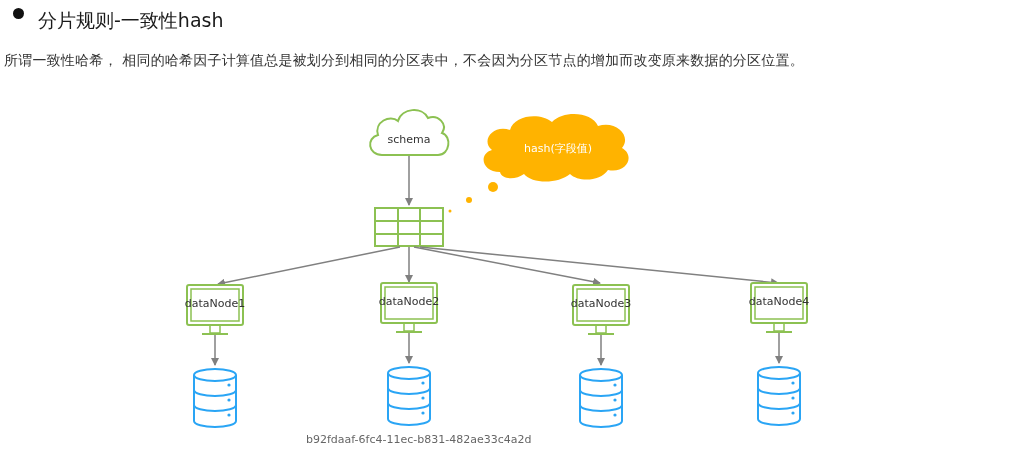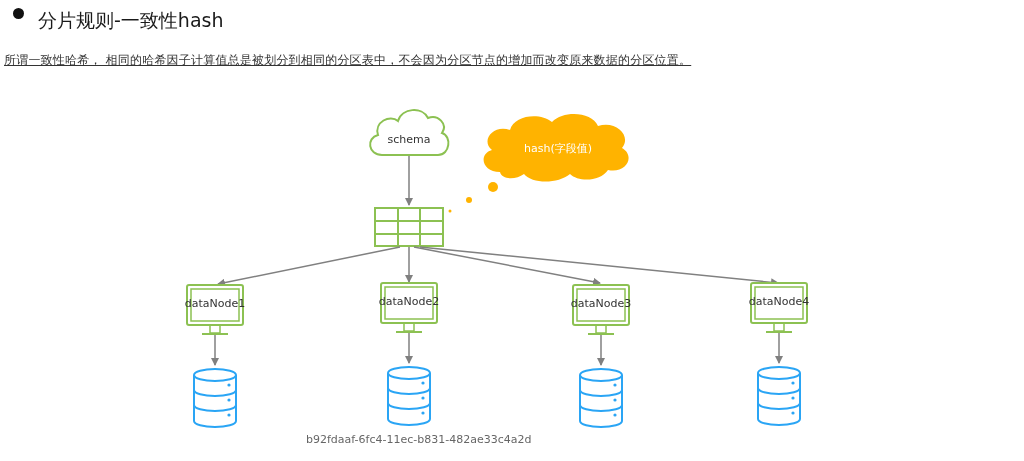--- a/index.html
+++ b/index.html
@@ -1,19 +1,19 @@
 <!DOCTYPE html>
 <html><head>
 <meta charset="utf-8">
 <style>
   html, body { margin:0; padding:0; background:#ffffff; }
   body { width:1024px; height:461px; position:relative; overflow:hidden; font-family:"DejaVu Sans", sans-serif; color:#222; }
   .heading { position:absolute; left:11px; top:8px; height:28px; display:flex; align-items:flex-start; font-size:19px; color:#1a1a1a; }
   .bullet { width:11px; height:11px; border-radius:50%; background:#111; margin-right:14px; margin-left:2px; }
-  .desc { position:absolute; left:4px; top:52px; font-size:12px; color:#333; letter-spacing:0.2px; white-space:nowrap;text-decoration:underline; }
+  .desc { position:absolute; left:4px; top:52px; font-size:14px; color:#333; letter-spacing:0.2px; white-space:nowrap; }
   svg#diagram { position:absolute; left:0; top:0; }
   .node-label { font-size:11px; fill:#333; font-family:"DejaVu Sans", sans-serif; }
   .watermark { position:absolute; left:306px; top:433px; font-size:11px; color:#666; font-family:"DejaVu Sans", sans-serif; }
 </style>
 </head>
 <body>
 
 <div class="heading">
   <span class="bullet"></span>
   <span>分片规则-一致性hash</span>

